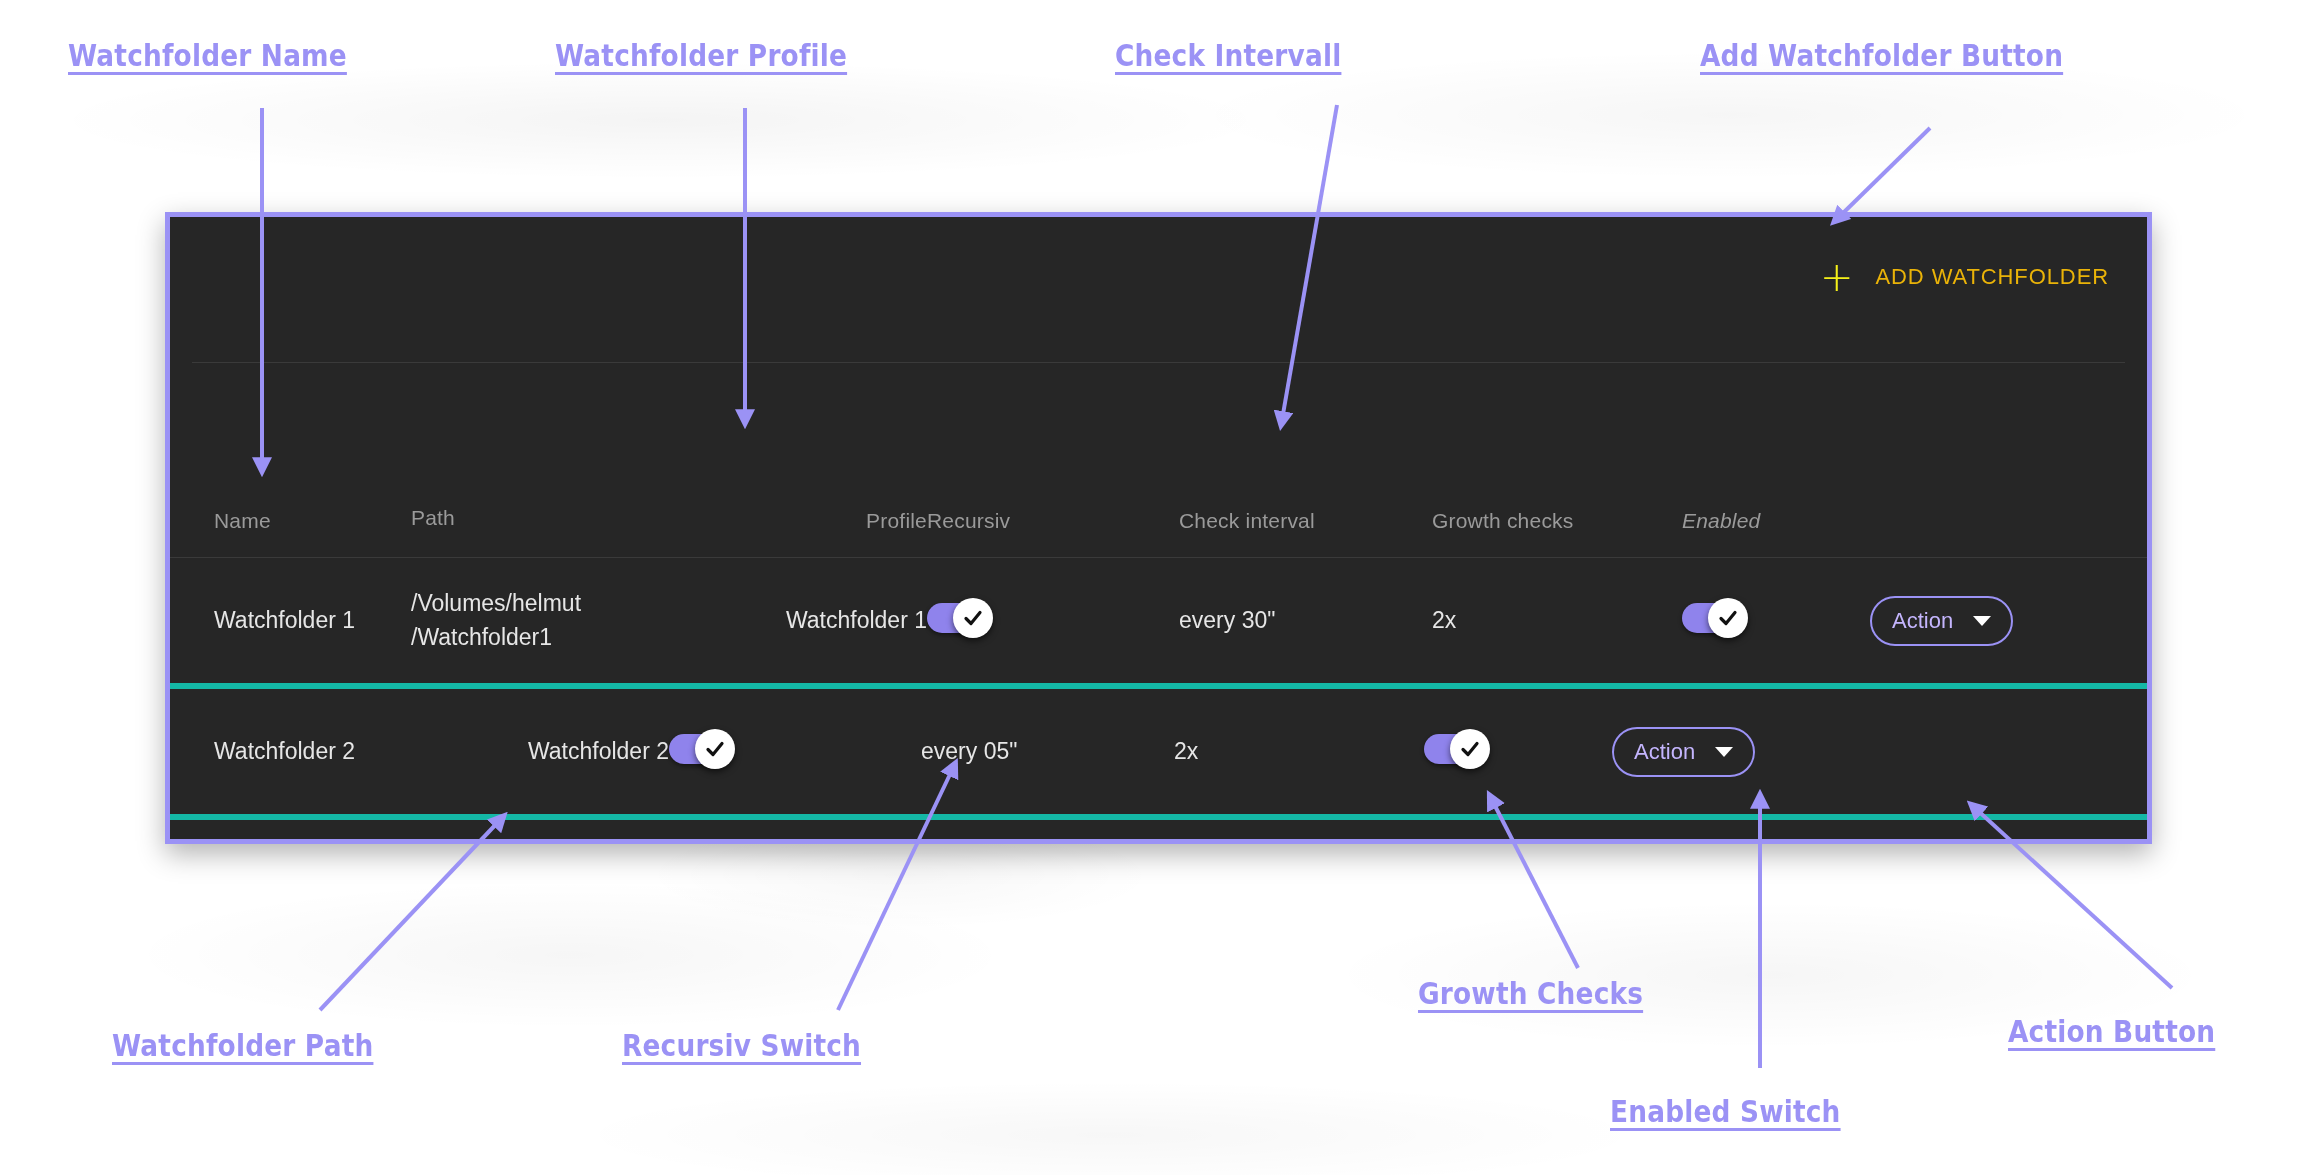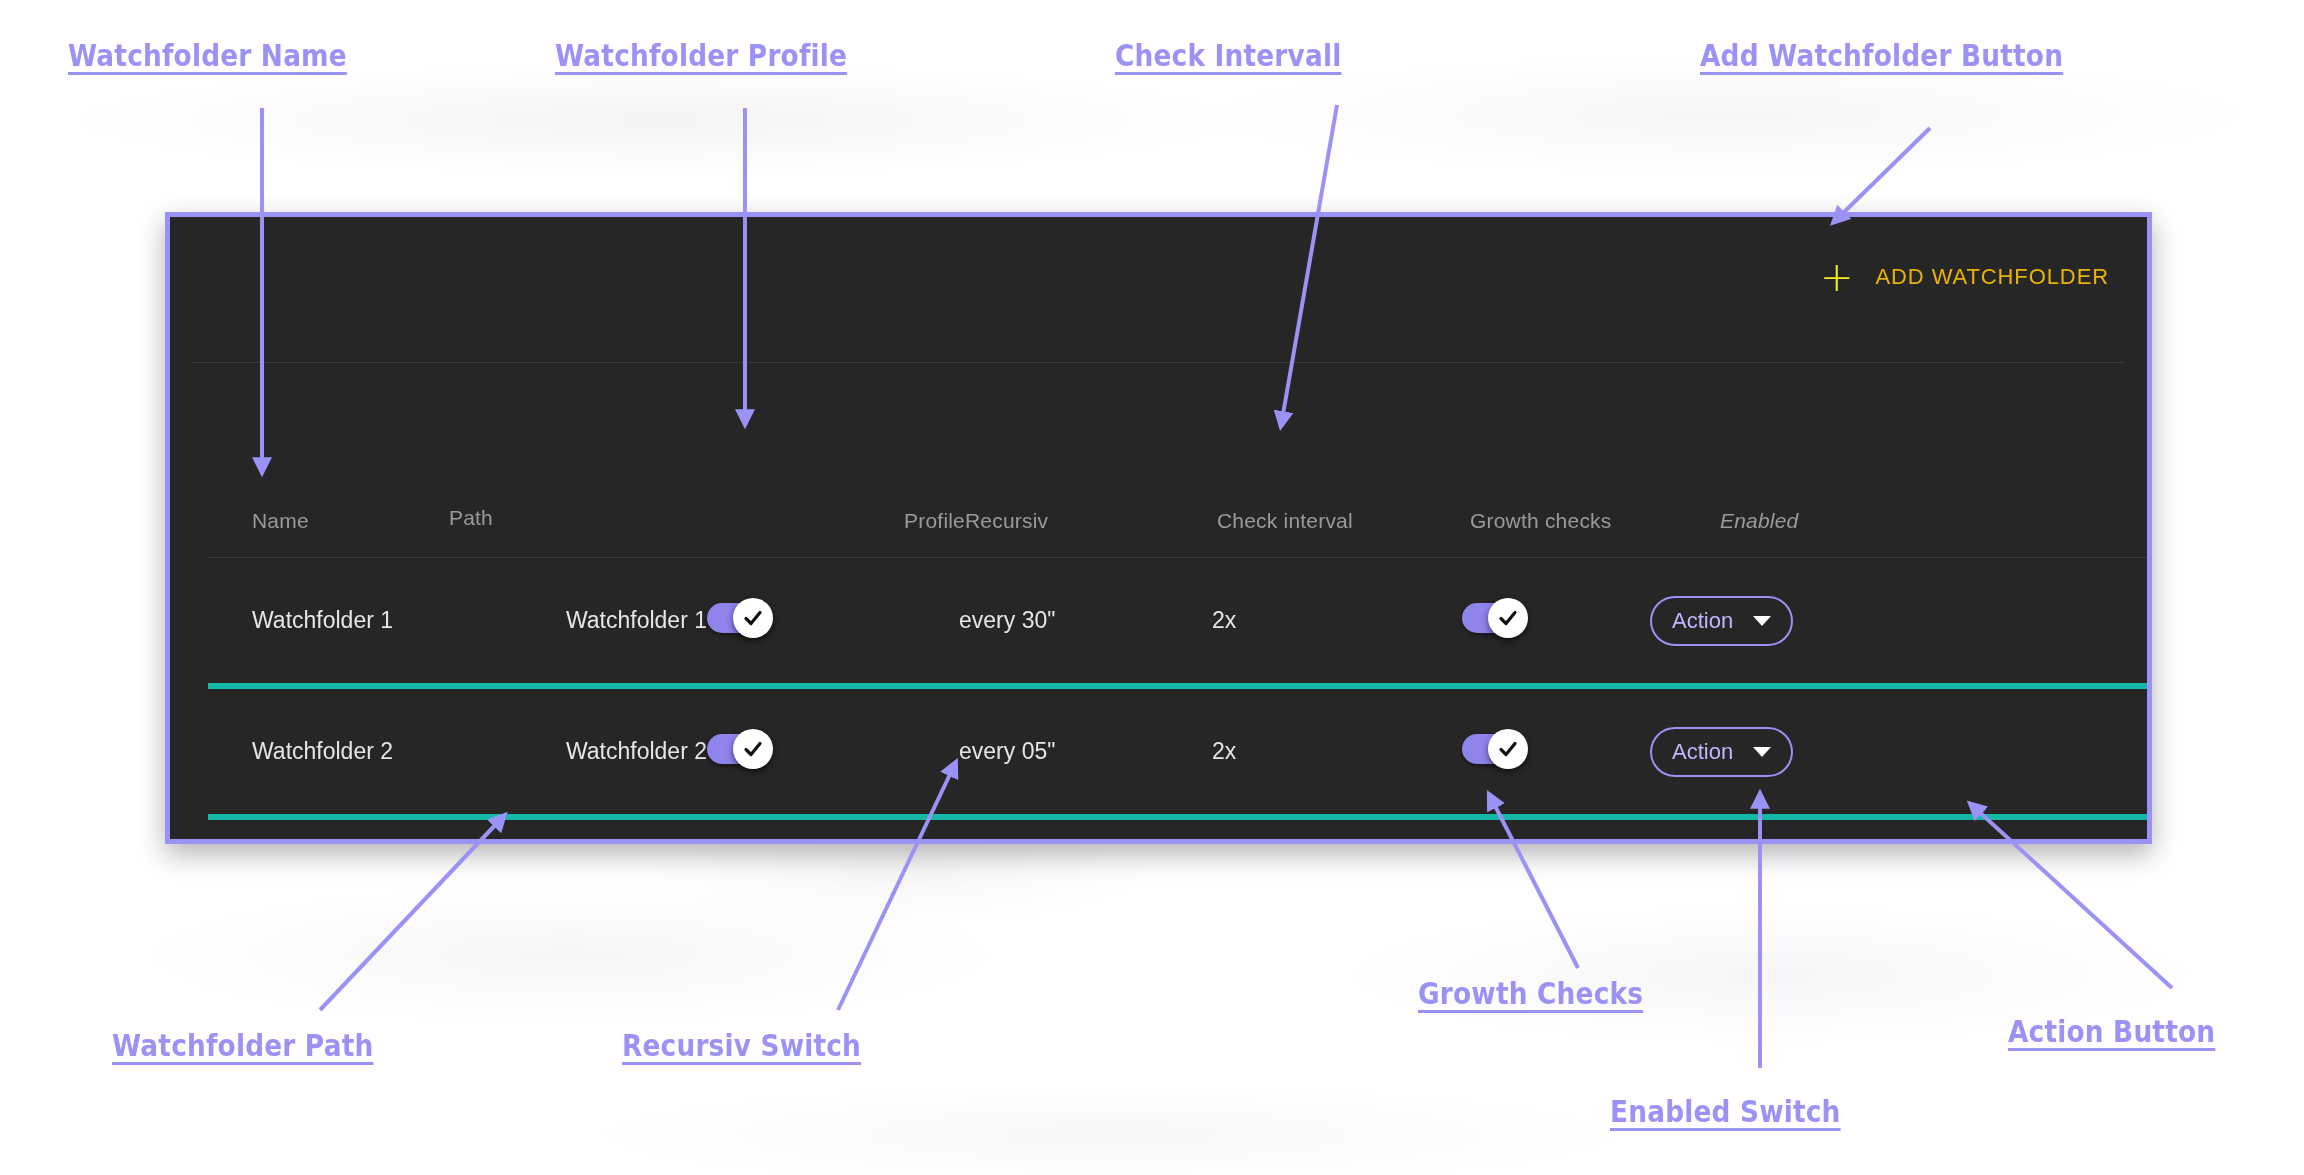--- a/index.html
+++ b/index.html
@@ -113,21 +113,20 @@
     height: 1px;
     background: #3a3a3a;
   }
 
   
   .wf-table {
     position: absolute;
     left: 0;
     top: 146px;
     right: 0;
-    padding-left: 38px;
   }
   .wf-row {
     display: flex;
     align-items: center;
     padding: 0 0 0 44px;
   }
   .wf-head {
     height: 195px;
     align-items: flex-end;
     padding-bottom: 24px;
@@ -233,20 +232,24 @@
       <div class="cell c-profile">Profile</div>
       <div class="cell c-recursiv">Recursiv</div>
       <div class="cell c-interval">Check interval</div>
       <div class="cell c-growth">Growth checks</div>
       <div class="cell c-enabled">Enabled</div>
       <div class="cell c-action"></div>
     </div>
 
     <div class="wf-row wf-body-row">
       <div class="cell c-name">Watchfolder 1</div>
+      <div class="cell c-path">
+        <div>/Volumes/helmut</div>
+        <div>/Watchfolder1</div>
+      </div>
       <div class="cell c-profile">Watchfolder 1</div>
       <div class="cell c-recursiv">
         <span class="toggle">
           <span class="knob">
             <svg width="22" height="22" viewBox="0 0 22 22">
               <path d="M4 11.5 L9 16.5 L18 5.5" stroke="#111" stroke-width="3.2" fill="none" stroke-linecap="round" stroke-linejoin="round"></path>
             </svg>
           </span>
         </span>
       </div>

